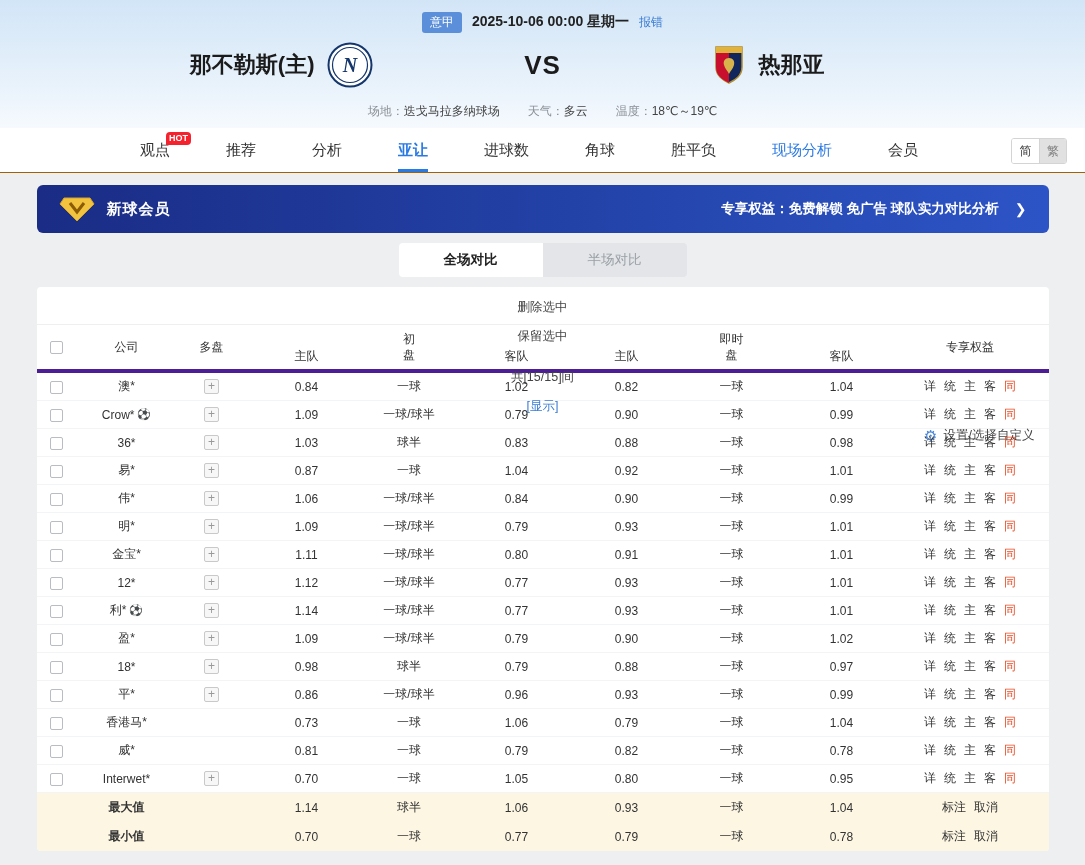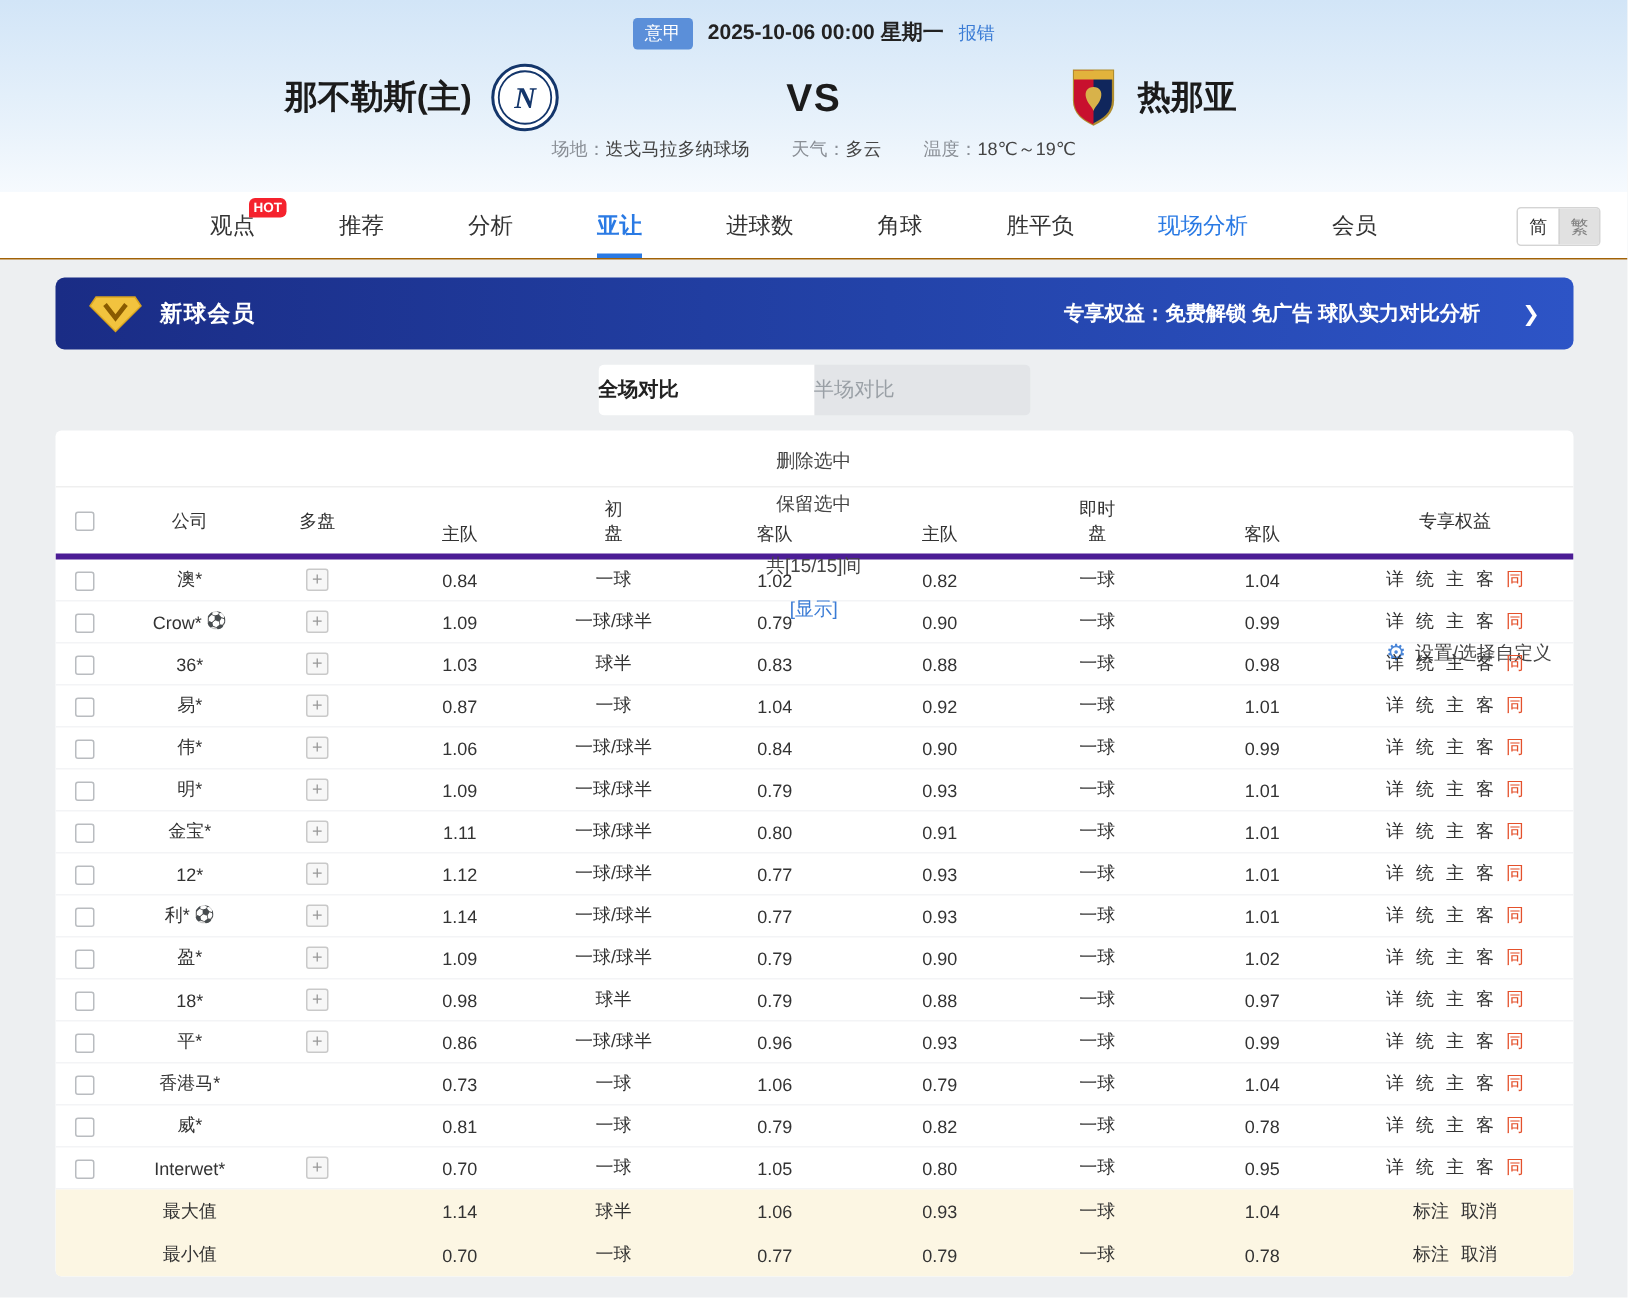--- a/index.html
+++ b/index.html
@@ -11,49 +11,49 @@
   .date-row { display:flex; justify-content:center; align-items:center; gap:10px; height:22px; }
   .league-badge { background:#5b8fd9; color:#fff; font-size:12px; padding:2px 8px; border-radius:3px; }
   .date-text { font-size:14px; font-weight:bold; color:#222; }
   .report-link { font-size:12px; color:#3a7bd5; cursor:pointer; }
   .teams-row { display:grid; grid-template-columns:1fr 340px 1fr; align-items:center; margin-top:6px; height:52px; }
   .team { display:flex; align-items:center; gap:14px; }
   .team.home { justify-self:end;gap:12px; }
   .team.away { justify-self:start; }
   .team-name { font-size:22px; font-weight:bold; color:#1b1b1b; }
   .vs { text-align:center; font-size:26px; font-weight:900; color:#1b1b1b; letter-spacing:1px; }
-  .info-row { display:flex; justify-content:center; gap:28px; margin-top:0; font-size:12px; }
+  .info-row { display:flex; justify-content:center; gap:28px; margin-top:12px; font-size:12px; }
   .info-row .lbl { color:#8a8f96; }
   .info-row .val { color:#444; }
 
   
   .nav { position:relative; height:45px; background:#fff; border-bottom:1px solid #a16207; display:flex; align-items:stretch; padding-left:140px; gap:56px; }
   .nav-item { position:relative; display:flex; align-items:center; font-size:15px; color:#333; cursor:pointer; white-space:nowrap; }
   .nav-item.active { color:#2a7ae4; font-weight:bold; box-shadow:inset 0 -3px 0 #2a7ae4;text-align:center; }
   .nav-item.highlight { color:#2a7ae4; }
   .hot-badge { position:absolute; top:4px; right:-21px; background:#f5222d; color:#fff; font-size:9px; line-height:1; padding:2px 3px; border-radius:4px 4px 4px 0; font-weight:bold; }
   .lang-toggle { position:absolute; right:18px; top:10px; display:flex; border:1px solid #d4d4d4; border-radius:3px; overflow:hidden; }
   .lang-btn { width:27px; height:24px; line-height:24px; text-align:center; font-size:12px; cursor:pointer; }
   .lang-btn.on { background:#fff; color:#333; }
   .lang-btn.off { background:#e1e1e1; color:#808080; border-left:1px solid #d4d4d4; }
 
   
   .content { width:1012px; margin:0 auto; padding-top:12px; }
 
   .banner { height:48px; border-radius:6px; background:linear-gradient(90deg,#1a2c85 0%,#2343a9 55%,#2d54c6 100%); display:flex; align-items:center; padding:0 22px; color:#fff; }
   .banner-title { font-size:15px; font-weight:bold; margin-left:12px; letter-spacing:1px; }
-  .banner-right { margin-left:auto; display:flex; align-items:center; gap:28px; font-size:13.5px; font-weight:bold; }
+  .banner-right { margin-left:auto; display:flex; align-items:center; gap:16px; font-size:13.5px; font-weight:bold; }
   .banner-arrow { font-size:14px; cursor:pointer; }
 
   .filter-row { position:relative; margin-top:10px; height:34px; }
   .stats-pill { position:absolute; left:6px; top:0; height:34px; background:#fff; border-radius:17px; display:flex; align-items:center; gap:15px; padding:0 18px; font-size:13px; color:#333; }
   .stat { white-space:nowrap; }
   .stat-val { font-weight:bold; margin-left:5px; }
   .tabs { position:absolute; left:50%; transform:translateX(-50%); top:0; display:flex; height:34px; border-radius:4px; overflow:hidden; }
-  .tab { width:144px; text-align:left; line-height:34px; font-size:13.5px; cursor:pointer; }
+  .tab { width:144px; text-align:center; line-height:34px; font-size:13.5px; cursor:pointer; }
   .tab.active { background:#fff; color:#222; font-weight:bold; }
   .tab.inactive { background:#e3e5e8; color:#9aa0a6; }
 
   
   .card { background:#fff; margin-top:10px; border-radius:4px; overflow:hidden; }
   .toolbar { height:38px; display:flex; align-items:center; padding:0 14px; gap:12px; font-size:12.5px; color:#444; border-bottom:1px solid #efefef;flex-direction:column; }
   .tool-link { cursor:pointer; }
   .toolbar .sep { width:1px; height:14px; background:#ddd; }
   .show-link { color:#3a7bd5; cursor:pointer; }
   .toolbar-right { margin-left:auto; display:flex; align-items:center; gap:6px; cursor:pointer; }
@@ -68,21 +68,21 @@
   .data-row { height:28px; border-bottom:1px solid #f3f4f6; font-size:12px; color:#333; }
   .company-cell { display:flex; align-items:center; justify-content:center; gap:3px; }
   .ball { font-size:11px; line-height:1; }
   .cb { display:inline-block; width:13px; height:13px; border:1px solid #b9bcc0; border-radius:2px; background:#fff; vertical-align:middle; cursor:pointer; }
   .plus-btn { display:inline-block; width:15px; height:15px; line-height:12px; border:1px solid #c9c9c9; background:#f7f7f7; color:#999; border-radius:2px; font-size:12px; cursor:pointer; }
   .hist { display:flex; justify-content:center; gap:8px; font-size:12px; }
   .hist a { color:#333; cursor:pointer; text-decoration:none; }
   .hist a.accent { color:#e4512c; }
   .sum-row { height:29px; background:#fcf6e3; font-size:12px; color:#333; }
   .sum-row:first-of-type { border-top:1px solid #f1e8cb; }
-  .sum-label { font-weight:normal; }
+  .sum-label { font-weight:bold; }
 </style>
 </head>
 <body>
 
 <div>
 
   <header class="match-header">
     <div class="date-row">
       <span class="league-badge">意甲</span>
       <span class="date-text">2025-10-06 00:00 星期一</span>

